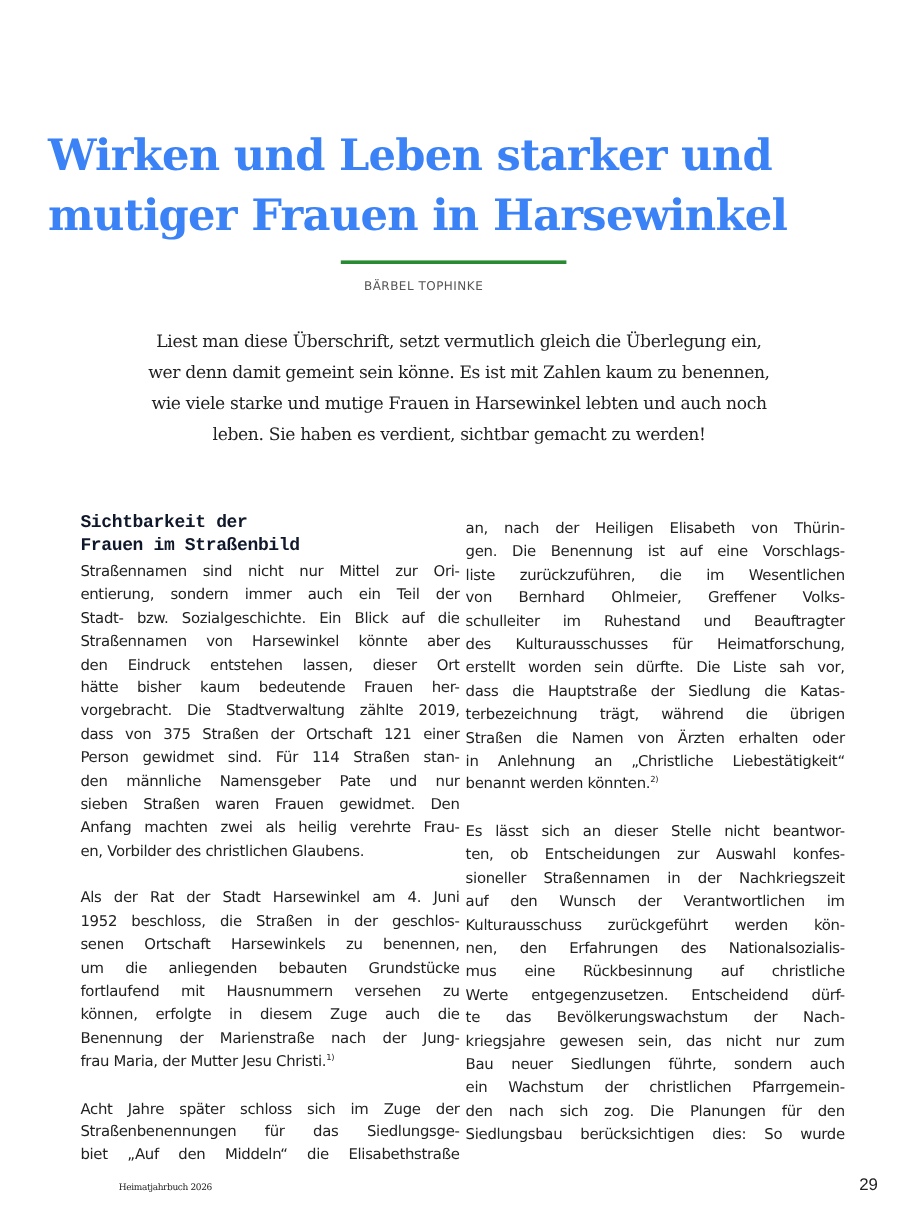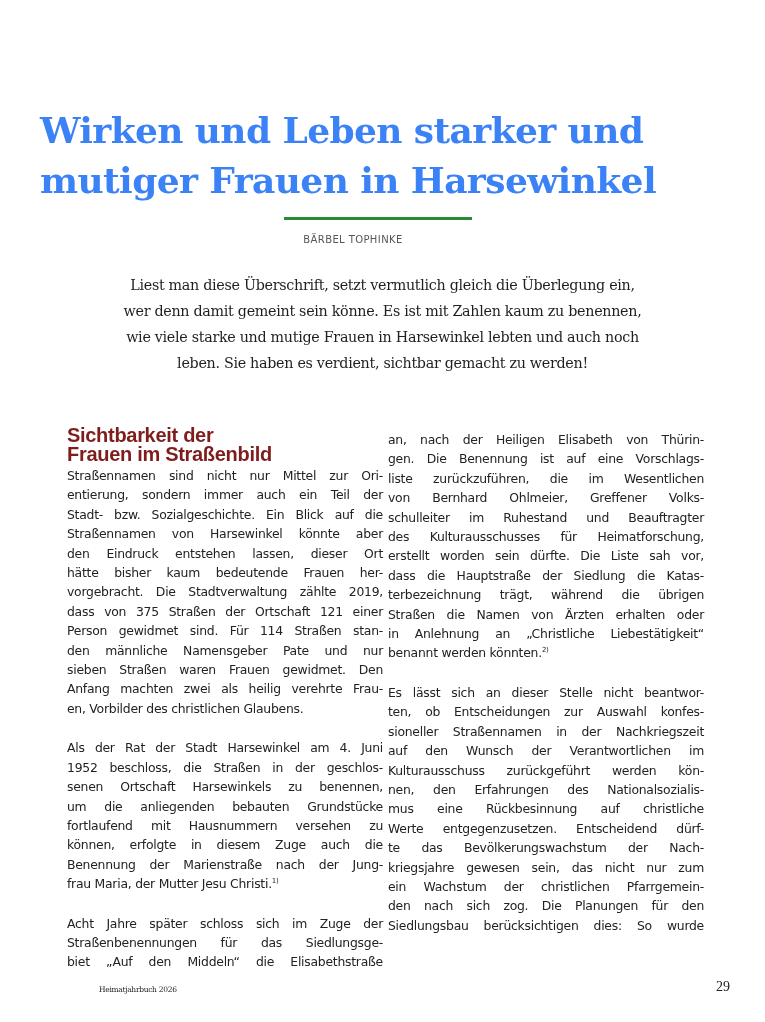--- a/index.html
+++ b/index.html
@@ -66,25 +66,25 @@
     top: 426px;
     width: 316px;
     font-family: "DejaVu Sans", sans-serif;
     font-size: 12.4px;
     line-height: 19.4px;
     color: #222222;
   }
   .col-left { left: 67px; }
   .col-right { left: 388px; top: 430px; }
   .section-heading {
-    font-family: Liberation Sans, sans-serif;
+    font-family: Liberation Mono, monospace;
     font-weight: bold;
-    font-size: 20px;
+    font-size: 15px;
     line-height: 19px;
-    color: #7f1d1d;
+    color: #0f172a;
     margin: 0 0 2px 0;
     letter-spacing: -0.3px;
   }
   .section-heading .line { display: block; }
   .para {
     margin: 0 0 20px 0;
   }
   .para .line {
     display: block;
     white-space: nowrap;
@@ -107,21 +107,21 @@
     font-family: "DejaVu Serif", serif;
     font-size: 7.5px;
     color: #222;
     letter-spacing: -0.3px;
     margin-left: 32px;
   }
   .page-number {
     position: absolute;
     left: 716px;
     top: 979px;
-    font-family: Liberation Serif, serif;
+    font-family: Liberation Sans, sans-serif;
     font-size: 14px;
     color: #222;
   }
 </style>
 </head>
 <body>
 
 <h1 class="title">
   <span class="line">Wirken und Leben starker und</span>
   <span class="line">mutiger Frauen in Harsewinkel</span>
@@ -198,20 +198,21 @@
     <span class="line">Es lässt sich an dieser Stelle nicht beantwor-</span>
     <span class="line">ten, ob Entscheidungen zur Auswahl konfes-</span>
     <span class="line">sioneller Straßennamen in der Nachkriegszeit</span>
     <span class="line">auf den Wunsch der Verantwortlichen im</span>
     <span class="line">Kulturausschuss zurückgeführt werden kön-</span>
     <span class="line">nen, den Erfahrungen des Nationalsozialis-</span>
     <span class="line">mus eine Rückbesinnung auf christliche</span>
     <span class="line">Werte entgegenzusetzen. Entscheidend dürf-</span>
     <span class="line">te das Bevölkerungswachstum der Nach-</span>
     <span class="line">kriegsjahre gewesen sein, das nicht nur zum</span>
+    <span class="line">Bau neuer Siedlungen führte, sondern auch</span>
     <span class="line">ein Wachstum der christlichen Pfarrgemein-</span>
     <span class="line">den nach sich zog. Die Planungen für den</span>
     <span class="line">Siedlungsbau berücksichtigen dies: So wurde</span>
   </div>
 </div>
 
 <div class="footer-left">Heimatjahrbuch 2026</div>
 <div class="page-number">29</div>
 
 </body></html>

